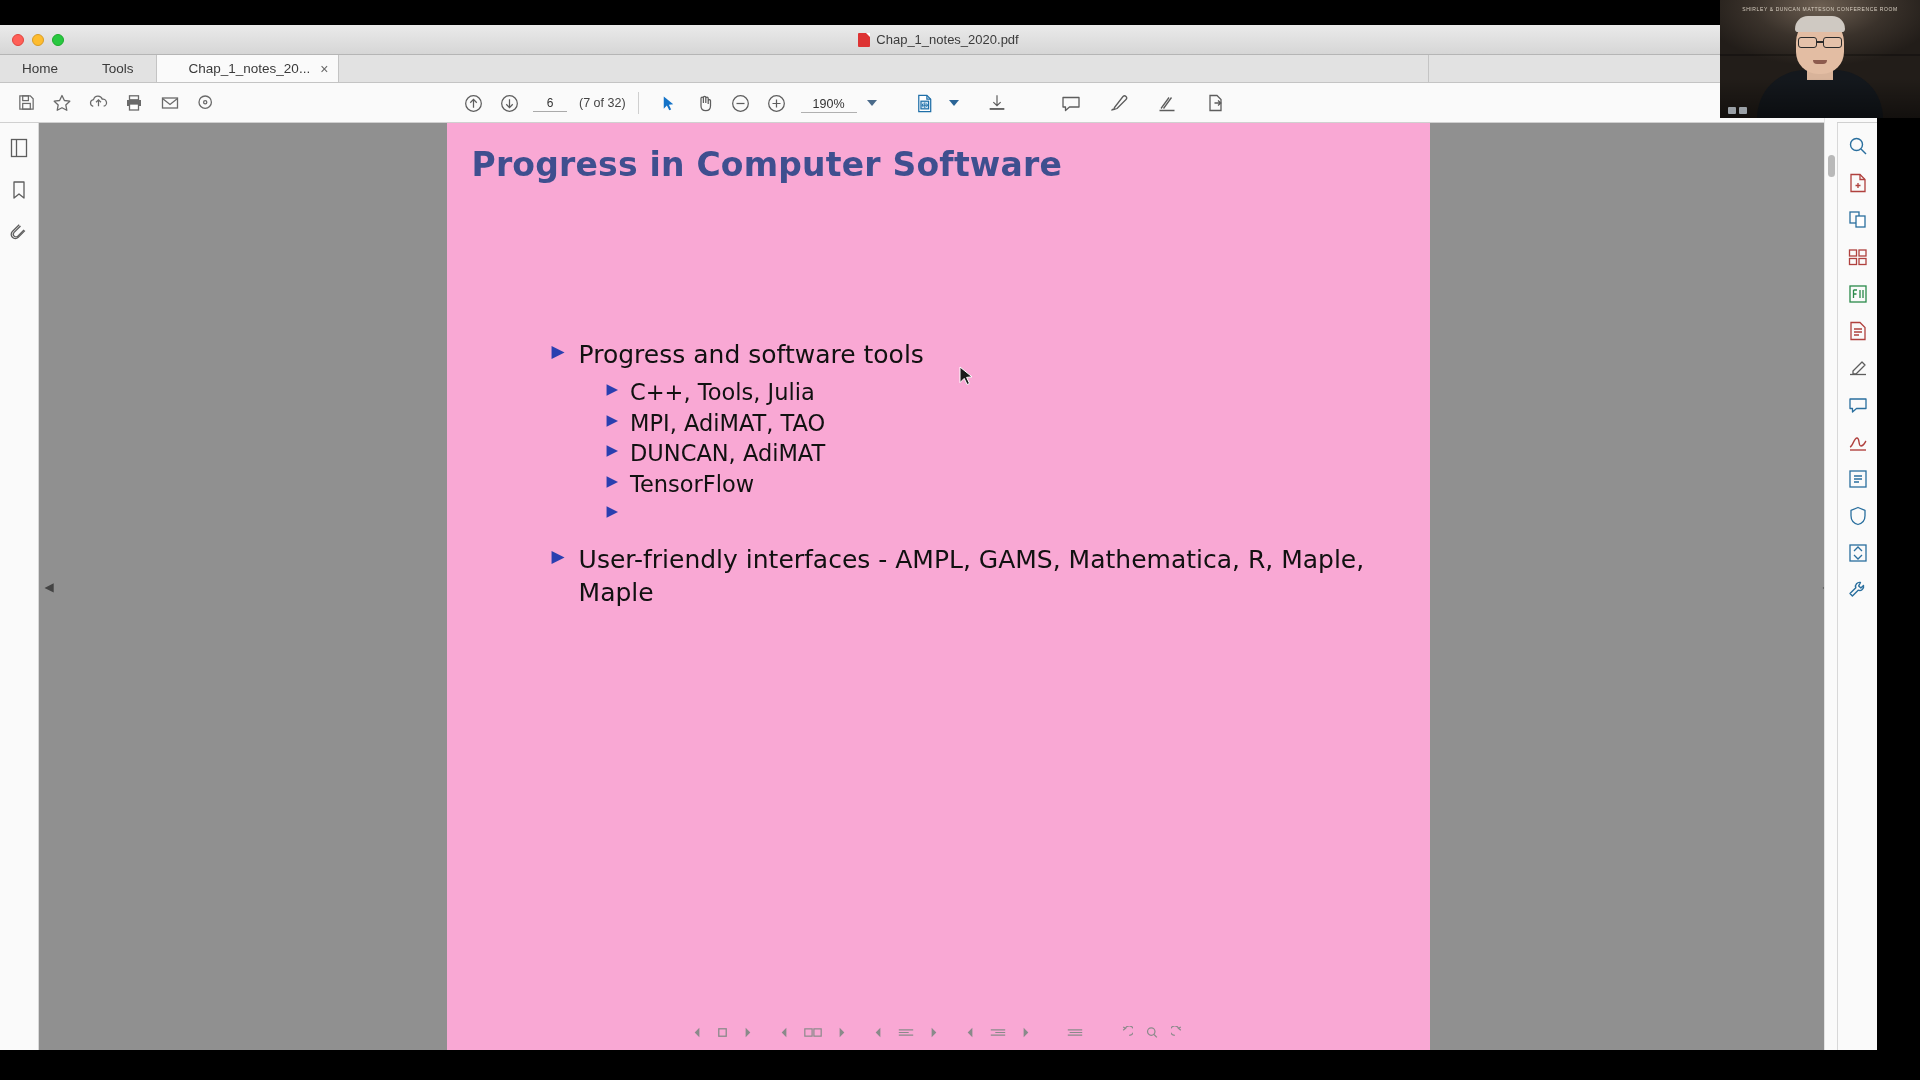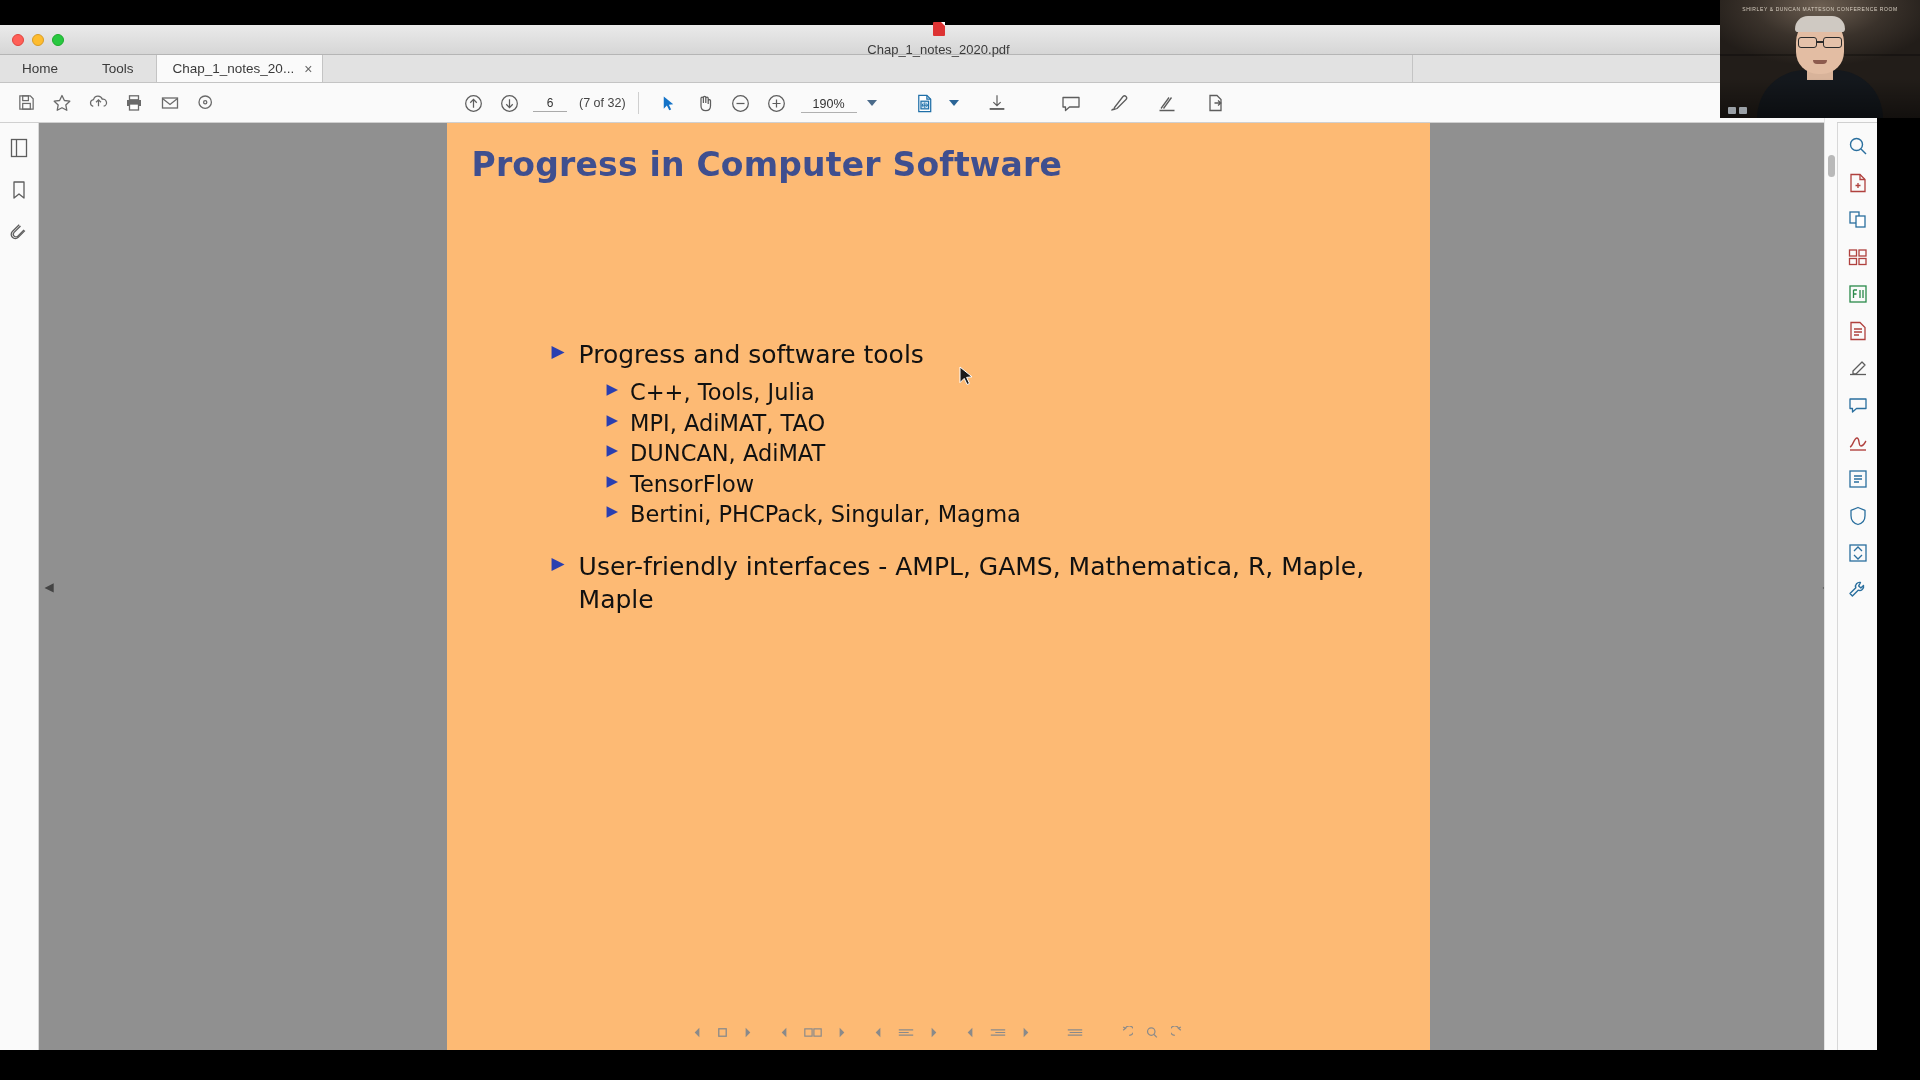--- a/index.html
+++ b/index.html
@@ -25,42 +25,41 @@
   .traffic { display:flex; gap:8px; margin-left:12px; }
   .dot { width:12px; height:12px; border-radius:50%; }
   .dot.red{background:#ff5f57;border:1px solid #e0443e;}
   .dot.yellow{background:#febc2e;border:1px solid #d89d26;}
   .dot.green{background:#28c840;border:1px solid #1dab2c;}
   #window-title {
     position:absolute; left:0; right:0; text-align:center;
     font-size:13px; color:#3b3b3b; display:flex;
     align-items:center; justify-content:center; gap:6px;
     pointer-events:none;
-    flex-direction:column;
   }
   #window-title .pdfbadge{
     display:inline-block;width:12px;height:14px;background:#d33;
     border-radius:1px;position:relative;
   }
   #window-title .pdfbadge::after{
     content:"";position:absolute;right:0;top:0;border-width:0 4px 4px 0;
     border-style:solid;border-color:transparent #fff transparent transparent;
   }
 
   
   #tabstrip {
     height:28px; background:#e2e2e2; border-bottom:1px solid #c4c4c4;
     display:flex; align-items:stretch; font-size:13.5px; color:#3a3a3a;
   }
   .menu-tab {
     display:flex;align-items:center;padding:0 22px;cursor:default;
     background:#e2e2e2;
   }
   .doc-tab {
-    display:flex;align-items:center;gap:10px;padding:0 10px 0 16px;
+    display:flex;align-items:center;gap:10px;padding:0 10px 0 32px;
     background:#fafafa;border-left:1px solid #c4c4c4;border-right:1px solid #c4c4c4;
     min-width:140px;
   }
   .doc-tab .close { color:#666; font-size:14px; line-height:1; }
   .tab-rest { flex:0 0 1090px; background:#e2e2e2; border-right:1px solid #c4c4c4;}
   .tab-tail { flex:1; background:#e2e2e2; }
 
   
   #toolbar {
     height:40px; background:#fafafa; border-bottom:1px solid #d0d0d0;
@@ -102,21 +101,21 @@
     padding-top:12px; gap:16px;
   }
   .rail-ico{width:26px;height:26px;display:flex;align-items:center;justify-content:center;}
 
   
   #canvas {
     flex:1; background:#909090; position:relative; overflow:hidden;
     display:flex; justify-content:center;
   }
   #page {
-    width:983px; background:#fdba74; margin-top:0; position:relative;
+    width:983px; background:#f9a8d4; margin-top:0; position:relative;
     height:100%;
   }
   
   .collapse-arrow{
     position:absolute; top:50%; transform:translateY(-50%);
     width:12px;height:40px; color:#444; font-size:12px;
     display:flex;align-items:center;justify-content:center;
   }
 
   
@@ -425,21 +424,20 @@
               <div class="b2">
                 <span class="tri">▶</span>
                 <span>DUNCAN, AdiMAT</span>
               </div>
               <div class="b2">
                 <span class="tri">▶</span>
                 <span>TensorFlow</span>
               </div>
               <div class="b2">
                 <span class="tri">▶</span>
-                <span>Bertini, PHCPack, Singular, Magma</span>
               </div>
             </div>
 
             <div class="b1" style="margin-top:20px">
               <span class="tri">▶</span>
               <span>User-friendly interfaces - AMPL, GAMS, Mathematica, R, Maple, Maple</span>
             </div>
 
           </div>
 

